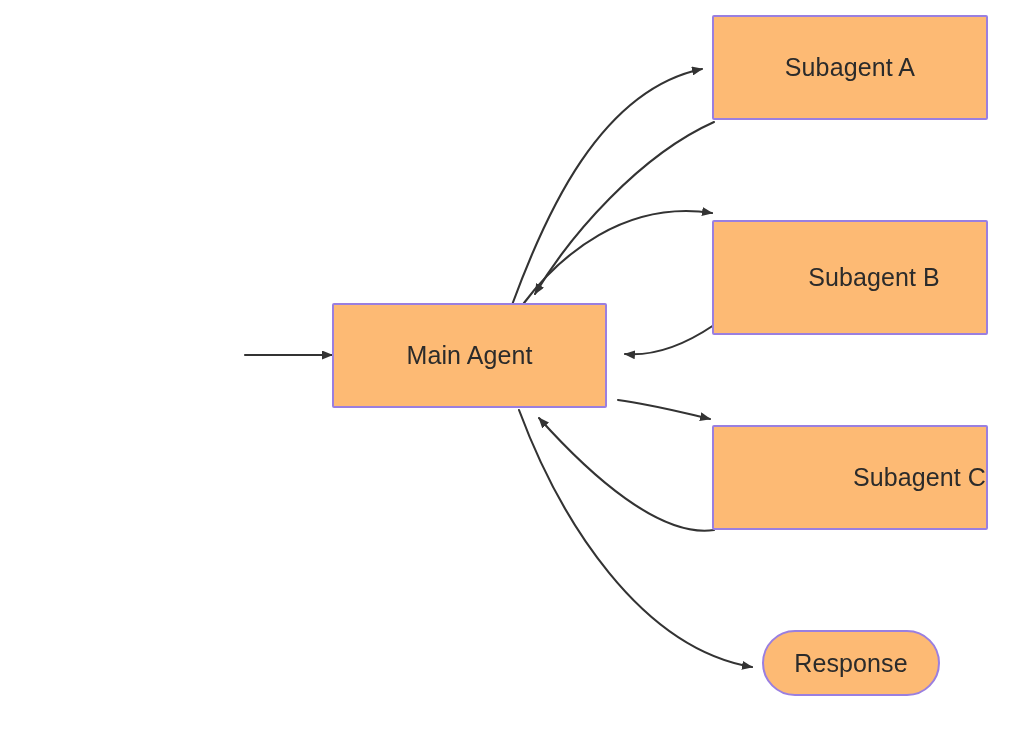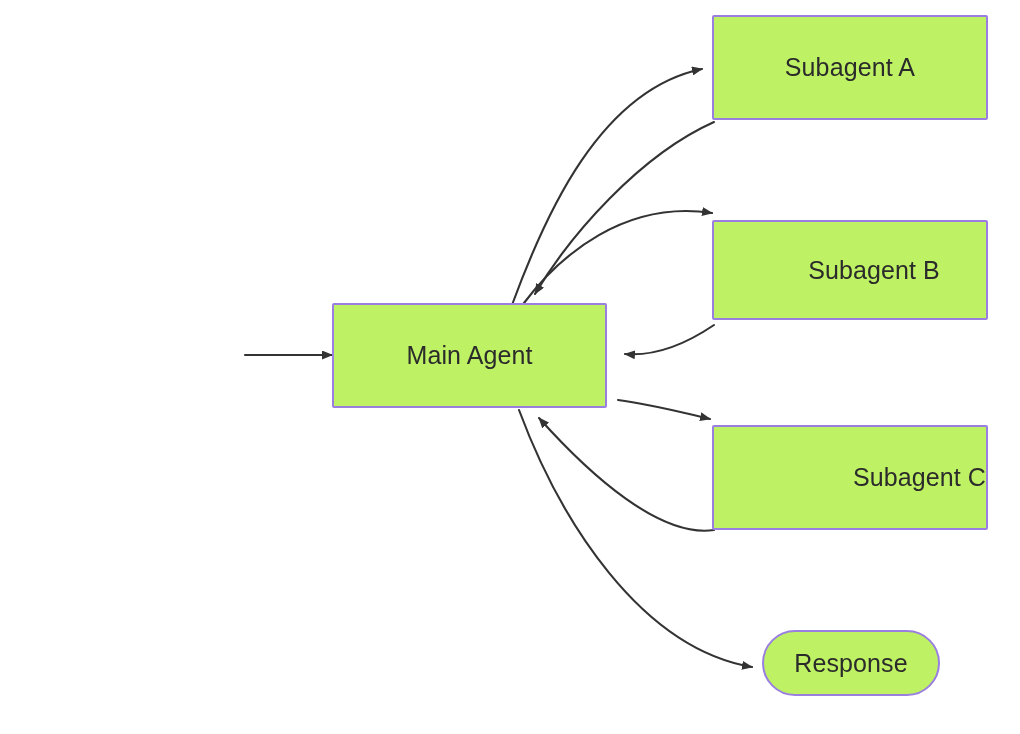--- a/index.html
+++ b/index.html
@@ -27,21 +27,21 @@
   }
   .edge-path {
     fill: none;
     stroke: #333333;
     stroke-width: 2.1px;
     stroke-linecap: round;
   }
   .node {
     position: absolute;
     box-sizing: border-box;
-    background: #bef264;
+    background: #fdba74;
     border: 2px solid #9A7FE0;
     display: flex;
     align-items: center;
     justify-content: center;
     color: #2b2b2b;
     font-size: 25px;
     font-family: "Liberation Sans", sans-serif;
     font-weight: 400;
     letter-spacing: 0.1px;
     white-space: nowrap;
@@ -87,21 +87,21 @@
 
 
   <div class="node node-rect" style="left:332px; top:303px; width:275px; height:105px;">
     <span class="node-label">Main Agent</span>
   </div>
 
   <div class="node node-rect" style="left:712px; top:15px; width:276px; height:105px;">
     <span class="node-label">Subagent A</span>
   </div>
 
-  <div class="node node-rect" style="left:712px; top:220px; width:276px; height:100px;padding-left:48px;">
+  <div class="node node-rect" style="left:712px; top:220px; width:276px; height:115px;padding-left:48px;">
     <span class="node-label">Subagent B</span>
   </div>
 
   <div class="node node-rect" style="left:712px; top:425px; width:276px; height:105px;justify-content:flex-end;">
     <span class="node-label">Subagent C</span>
   </div>
 
   <div class="node node-stadium" style="left:762px; top:630px; width:178px; height:66px;">
     <span class="node-label">Response</span>
   </div>

